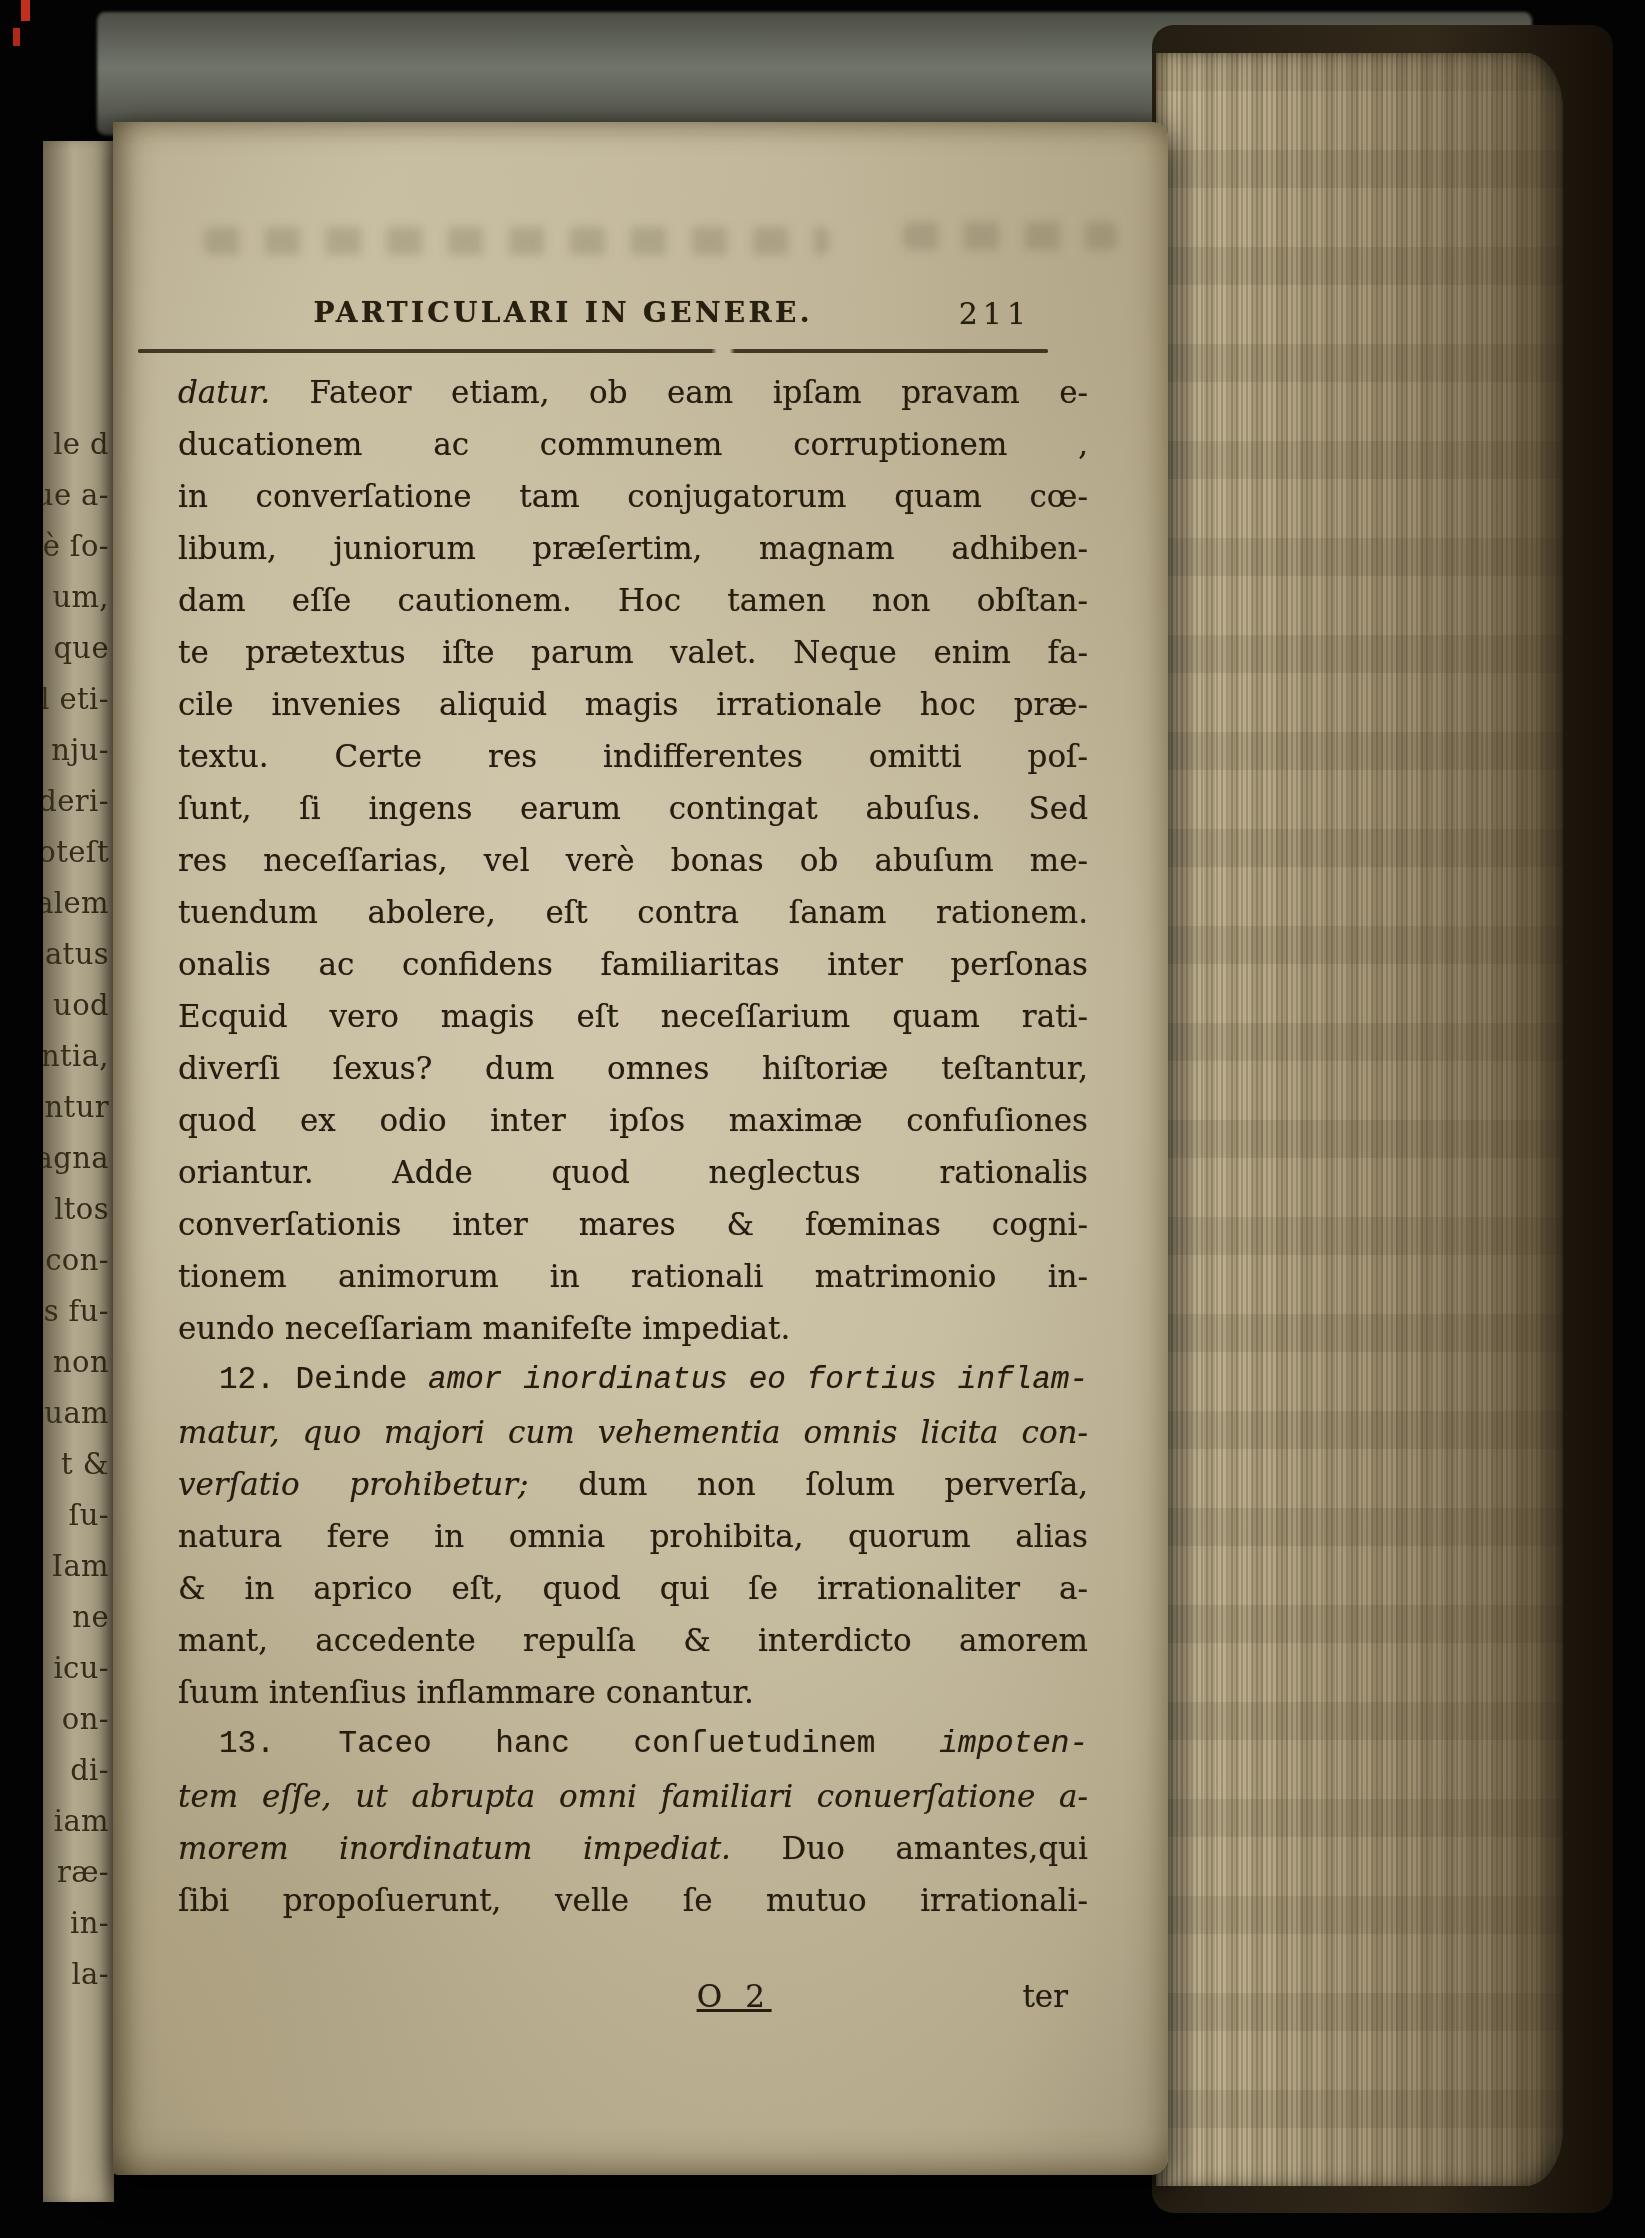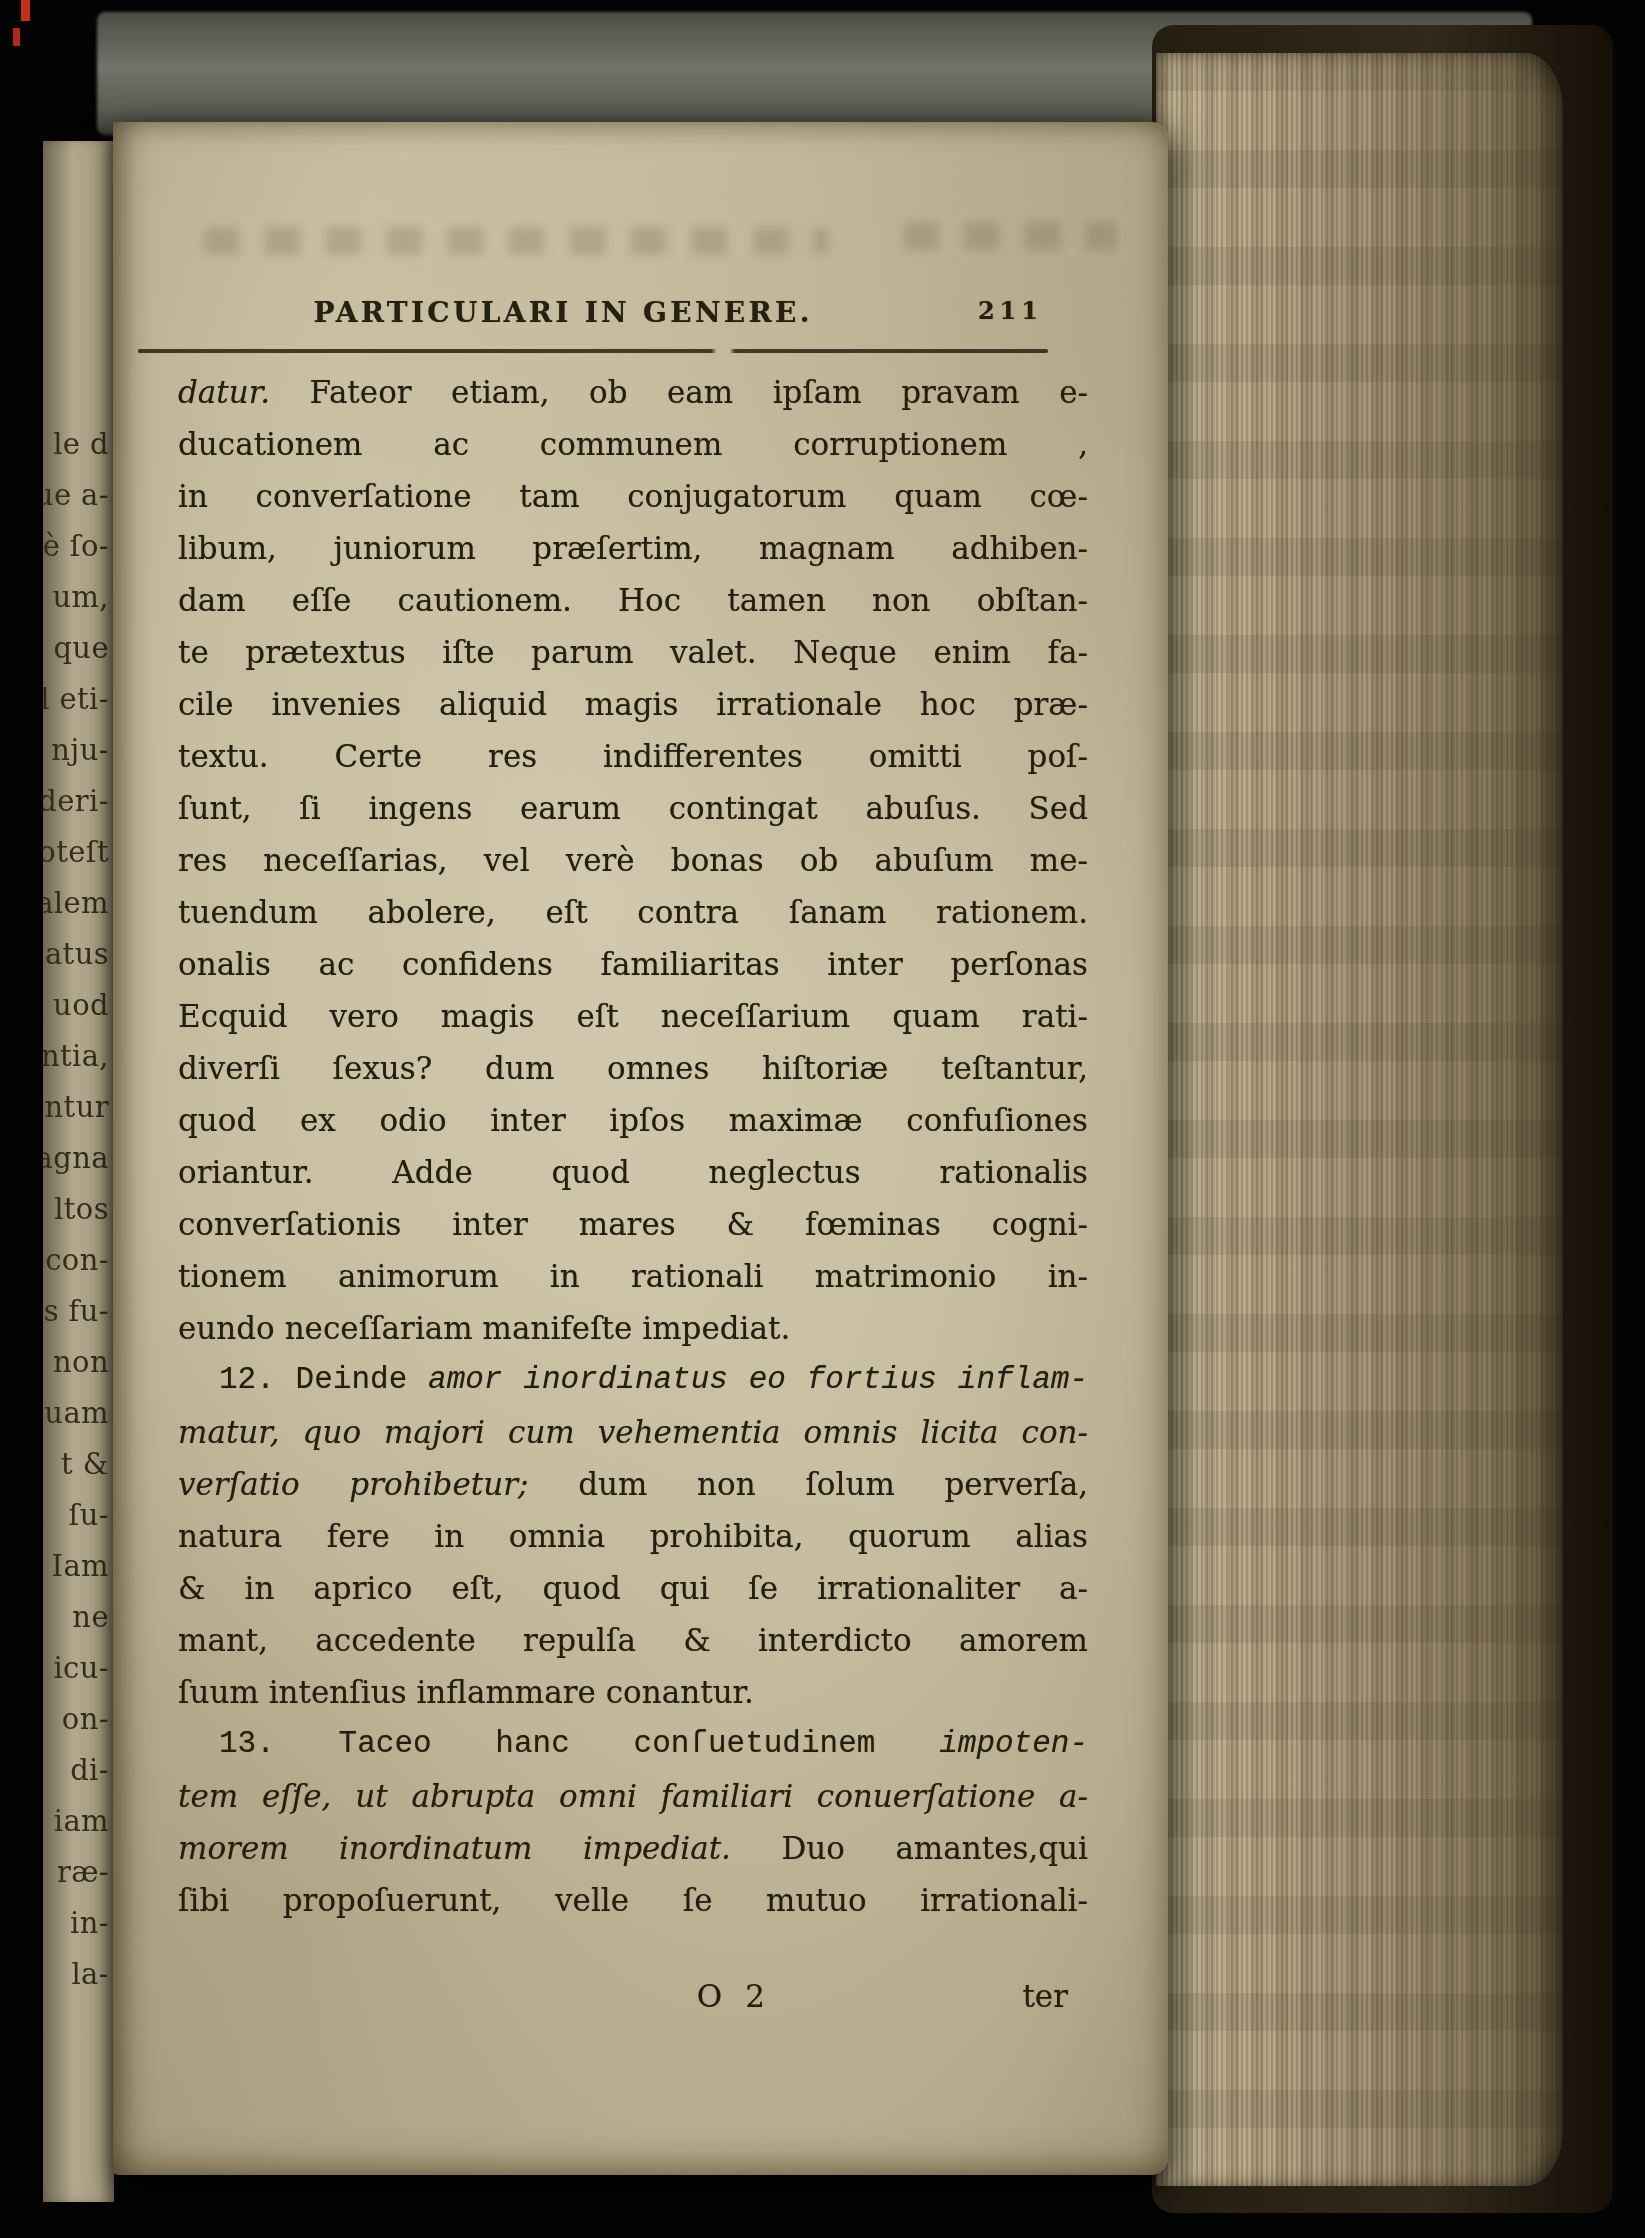--- a/index.html
+++ b/index.html
@@ -79,22 +79,22 @@
     position:absolute;left:25px;top:174px;width:910px;height:46px;
     color:#271f10;
   }
   .header-title{
     position:absolute;left:50%;transform:translateX(-56%);
     font-size:28px;font-weight:700;letter-spacing:3.3px;white-space:nowrap;
     text-shadow:0 0 0.8px rgba(40,30,12,0.6);
     text-align:right;
   }
   .header-num{
-    position:absolute;right:5px;top:0;
-    font-size:24px;font-weight:700;letter-spacing:5px;
+    position:absolute;right:17px;top:0;
+    font-size:30px;font-weight:400;letter-spacing:5px;
     text-shadow:0 0 0.8px rgba(40,30,12,0.6);
   }
   .header-rule{
     position:absolute;left:25px;top:227px;width:910px;height:4.1px;
     background:linear-gradient(90deg,#2a2110 0%,#2a2110 63%,transparent 63.6%,transparent 65%,#2a2110 65.6%,#2a2110 100%);
     opacity:0.85;border-radius:1.6px;
   }
   
   .text-col{
     position:absolute;left:25px;top:244px;width:910px;
@@ -103,21 +103,21 @@
     margin-left:40px;
   }
   .line{
     text-align:justify;text-align-last:justify;text-justify:inter-word;
     white-space:normal;
   }
   .line.end{text-align-last:left;}
   .line.ind{text-indent:41px;font-family:Liberation Mono, monospace;}
   .it{font-style:italic;}
   .footer-line{position:relative;height:54px;margin-top:3.3px;font-size:31px;}
-  .sig{position:absolute;left:57%;letter-spacing:6.6px;}
+  .sig{position:absolute;left:57%;letter-spacing:6.6px;text-decoration:underline;}
   .catch{position:absolute;right:20px;}
   
   .red-mark-1{position:absolute;left:21.4px;top:0;width:9px;height:21.4px;background:#c22f1d;}
   .red-mark-2{position:absolute;left:13px;top:28px;width:7.4px;height:18px;background:#b22818;}
 </style>
 </head>
 <body>
 
 <div class="red-mark-1"></div>
 <div class="red-mark-2"></div>

